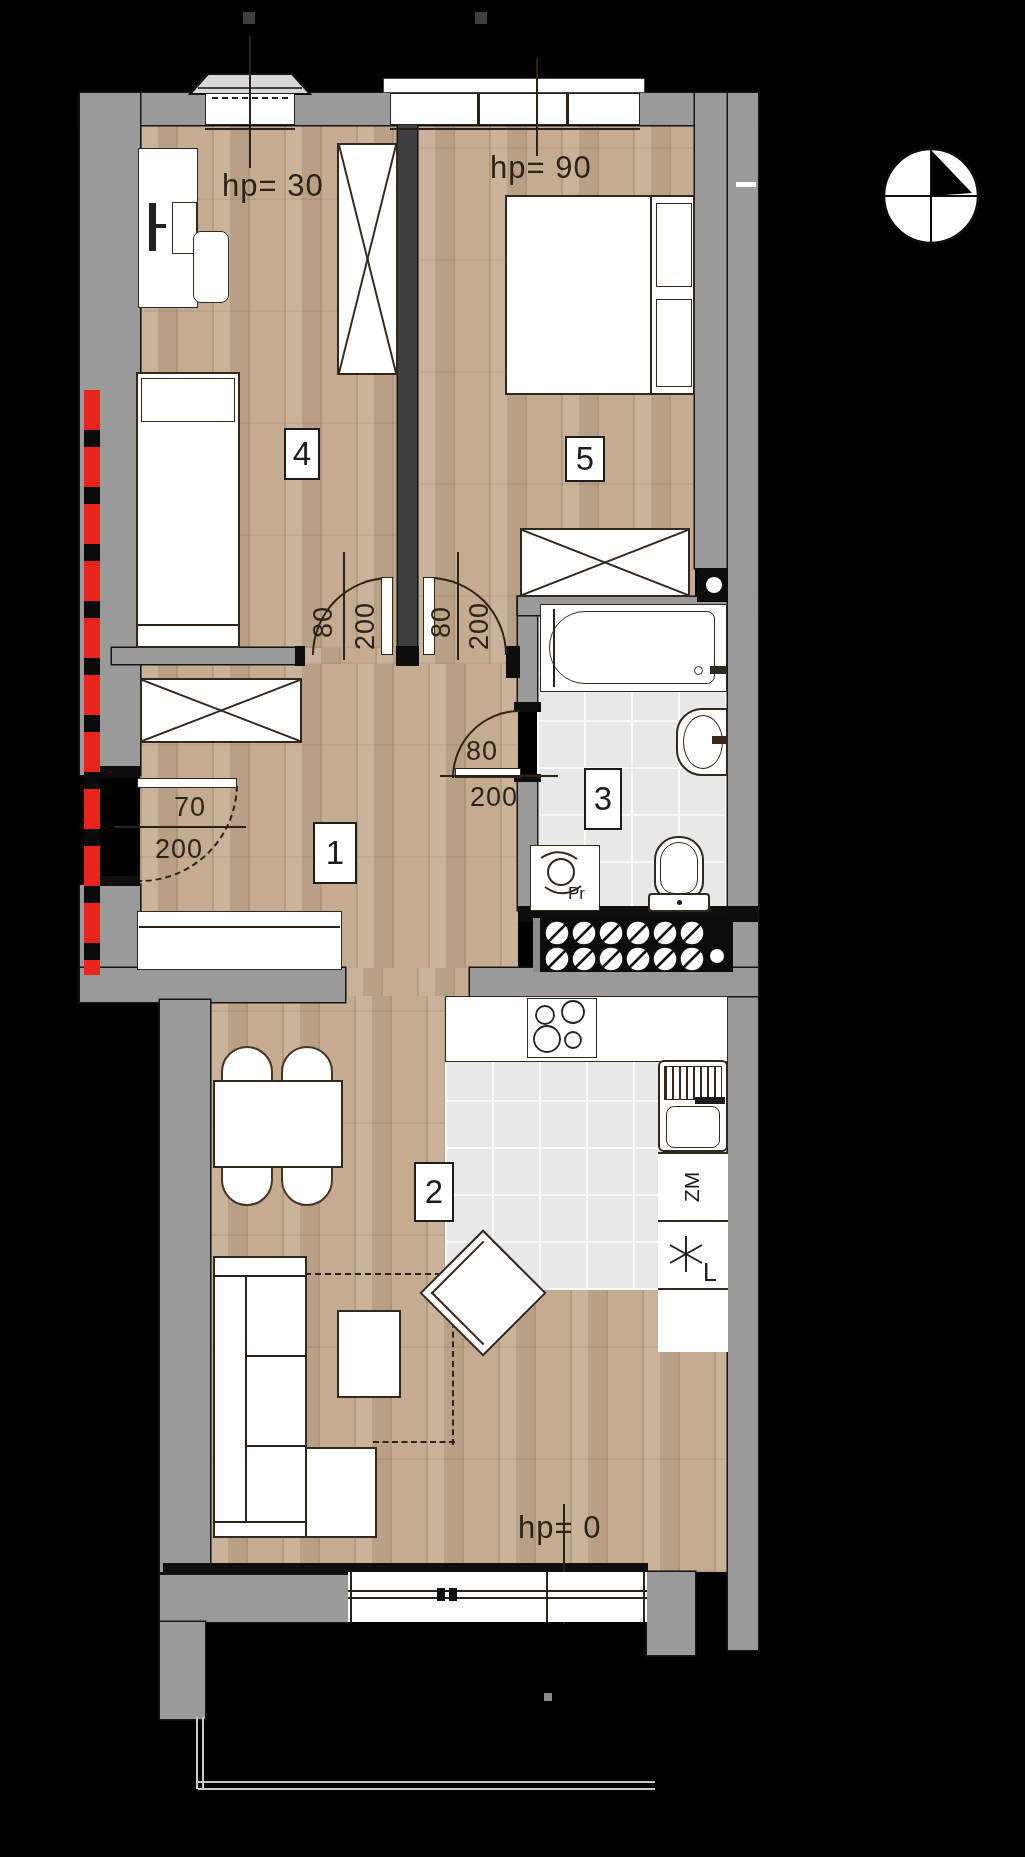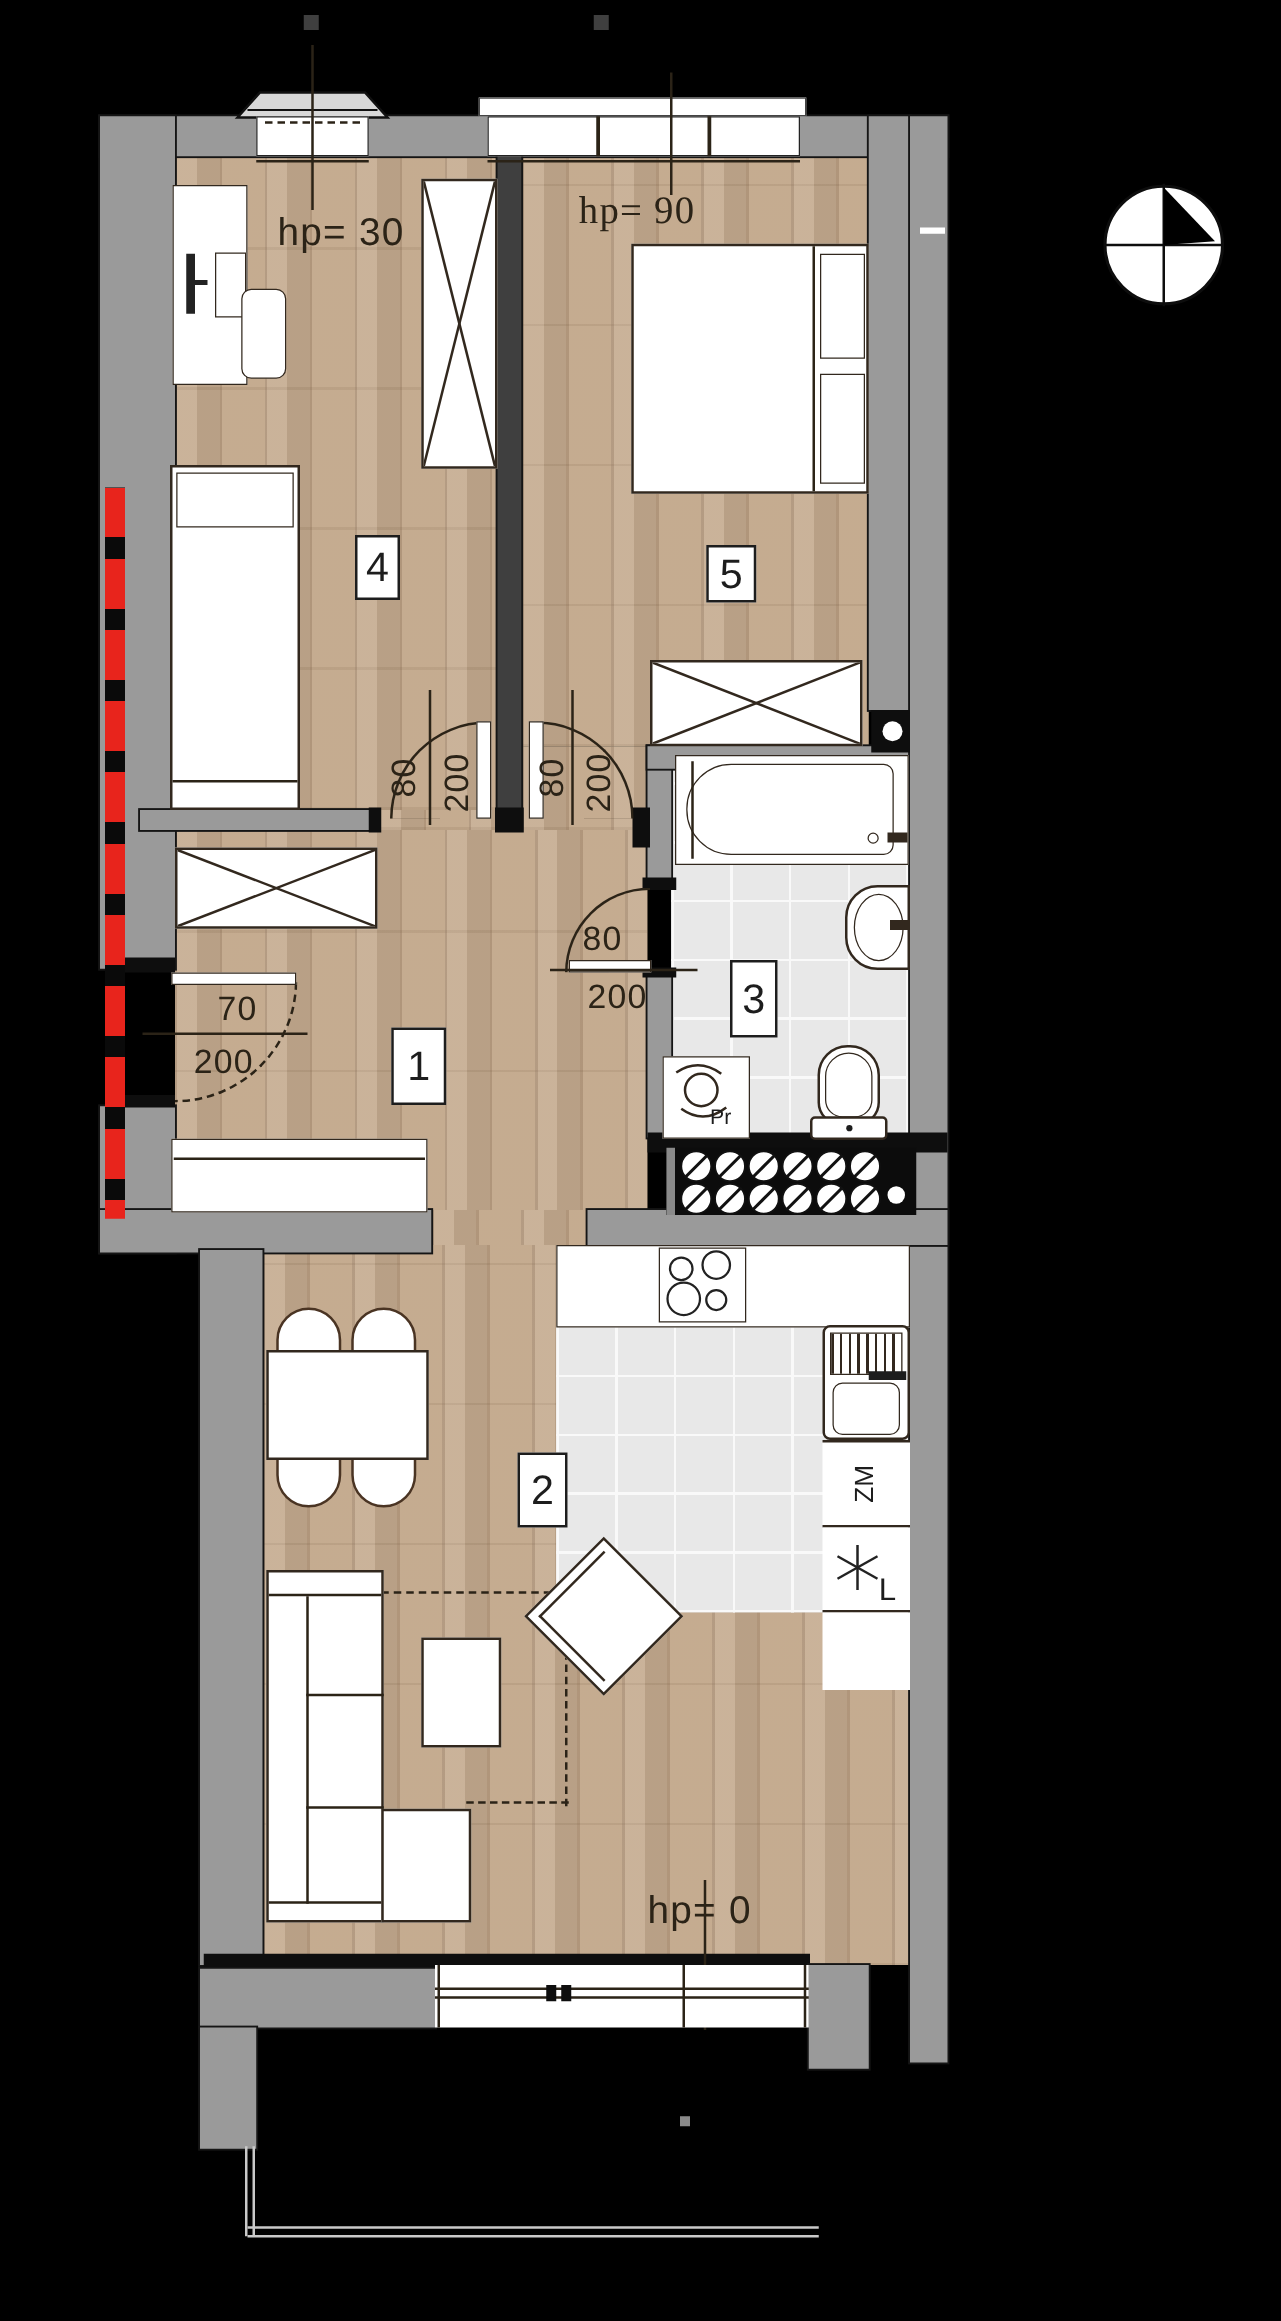--- a/index.html
+++ b/index.html
@@ -269,21 +269,21 @@
       <span>3</span>
     </div>
   <div class="roomtag" style="left:284px;top:428px;width:36px;height:52px;">
       <span>4</span>
     </div>
   <div class="roomtag" style="left:565px;top:436px;width:40px;height:46px;">
       <span>5</span>
     </div>
 
   <div class="hp" style="left:222px;top:168px;">hp= 30</div>
-  <div class="hp" style="left:463px;top:150px;font-family:Liberation Serif, serif;">hp= 90</div>
+  <div class="hp" style="left:490px;top:150px;">hp= 90</div>
   <div class="hp" style="left:518px;top:1510px;">hp= 0</div>
   <div class="line" style="left:563px;top:1504px;width:2px;height:120px;"></div>
 
   <div class="white" style="left:348px;top:1572px;width:299px;height:50px;"></div>
   <div class="line" style="left:348px;top:1590px;width:299px;height:2px;"></div>
   <div class="line" style="left:348px;top:1597px;width:299px;height:2px;"></div>
   <div class="line" style="left:350px;top:1572px;width:2px;height:50px;"></div>
   <div class="line" style="left:546px;top:1572px;width:2px;height:50px;"></div>
   <div class="line" style="left:643px;top:1572px;width:2px;height:50px;"></div>
   <div class="cap" style="left:437px;top:1588px;width:8px;height:13px;"></div>

